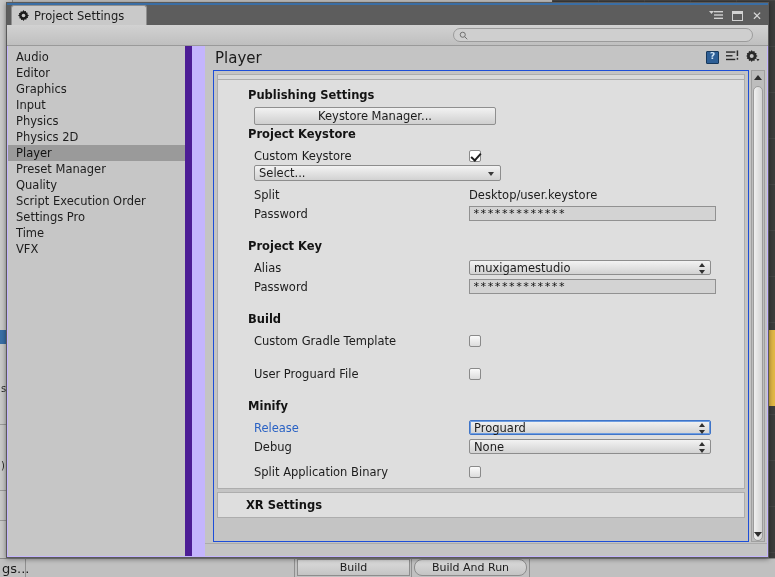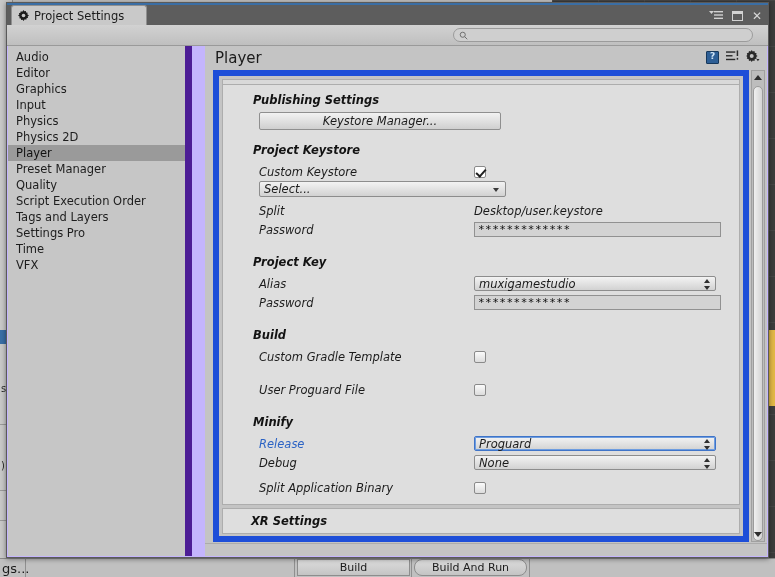--- a/index.html
+++ b/index.html
@@ -149,24 +149,23 @@
     content: "?"; position: absolute; left: 0; right: 0; top: -1px;
     text-align: center; font-size: 9px; color: #cfe3f5; font-weight: bold;
   }
   .hdr-preset { color: #2a2a2a; font-size: 12px; line-height: 1; }
   .hdr-gear { color: #2a2a2a; font-size: 12px; line-height: 1; }
 
   
   #scroll-area {
     position: absolute; left: 8px; top: 24px; right: 18px; bottom: 14px;
     background: #c4c4c4;
-    border: 6px solid #1d4ed8;
+    border: 1px solid #1d4ed8;
     box-sizing: border-box;
     padding: 3px;
-    font-style: italic;
   }
   .strip-top {
     height: 6px; background: #d9d9d9;
     border: 1px solid #adadad; border-bottom: none; box-sizing: border-box;
     margin-bottom: -1px;
   }
   .panel {
     background: #dedede;
     border: 1px solid #adadad;
     box-sizing: border-box;
@@ -174,21 +173,21 @@
   }
   .panel.collapsed { padding: 5px 0 5px 0; margin-top: 3px; }
 
   .sec-head {
     font-size: 11.5px; font-weight: bold; color: #131313;
     padding-left: 30px; margin: 2px 0 5px 0;
   }
   .sec-head.tight { margin: 0; padding-left: 28px; }
 
   .btn-wide {
-    margin: 0 0 13px 36px; width: 242px; height: 18px;
+    margin: 0 0 2px 36px; width: 242px; height: 18px;
     background: linear-gradient(#f2f2f2, #cfcfcf);
     border: 1px solid #8f8f8f; border-radius: 2px;
     box-sizing: border-box;
     display: flex; align-items: center; justify-content: center;
     font-size: 11.5px; color: #1b1b1b;
   }
 
   .row {
     display: flex; align-items: center;
     height: 19px; padding-left: 36px;
@@ -343,21 +342,20 @@
       <div class="side-item">Audio</div>
       <div class="side-item">Editor</div>
       <div class="side-item">Graphics</div>
       <div class="side-item">Input</div>
       <div class="side-item">Physics</div>
       <div class="side-item">Physics 2D</div>
       <div class="side-item selected">Player</div>
       <div class="side-item">Preset Manager</div>
       <div class="side-item">Quality</div>
       <div class="side-item">Script Execution Order</div>
-      <div class="side-item">Tags and Layers</div>
       <div class="side-item">Settings Pro</div>
       <div class="side-item">Time</div>
       <div class="side-item">VFX</div>
     </div>
 
     <div id="content">
 
       <div id="content-header">
         <div id="page-title">Player</div>
         <div id="header-icons">

